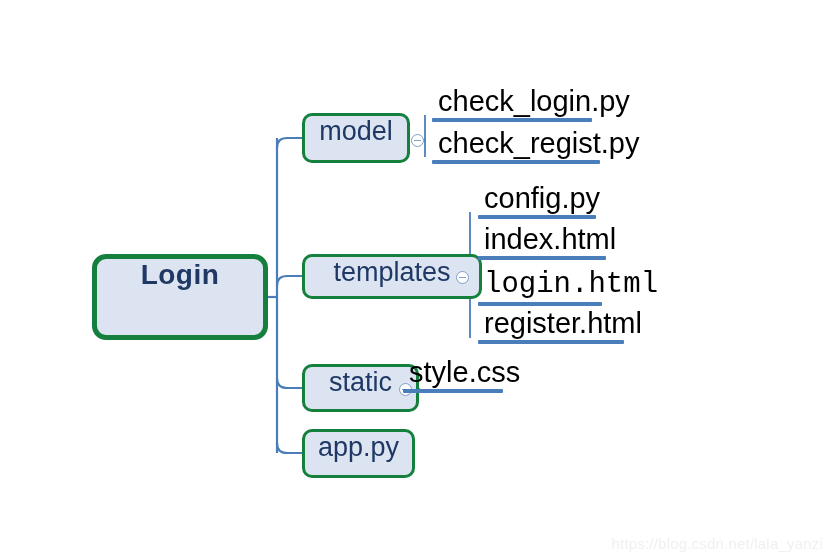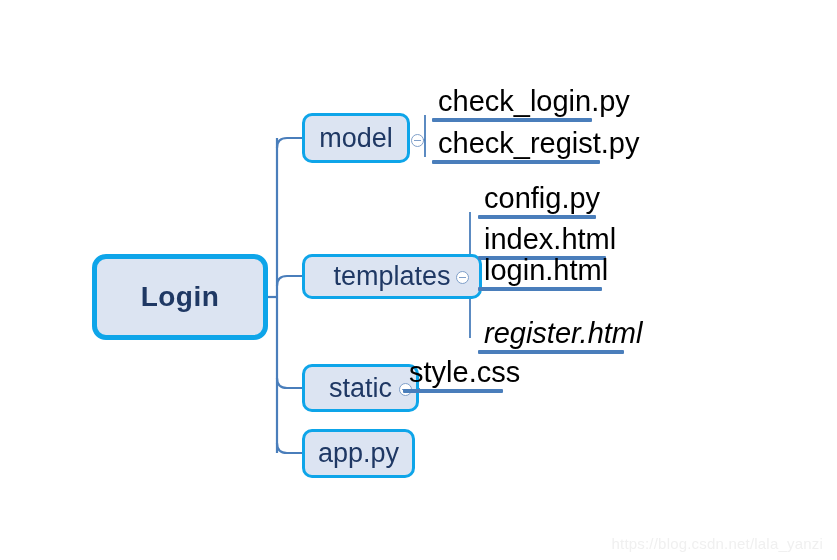--- a/index.html
+++ b/index.html
@@ -22,24 +22,24 @@
     left: 0;
     top: 0;
     width: 837px;
     height: 560px;
     pointer-events: none;
   }
   .node {
     position: absolute;
     box-sizing: border-box;
     background: #dce4f2;
-    border: 3px solid #0ea5e9;
+    border: 3px solid #15803d;
     border-radius: 10px;
     display: flex;
-    align-items: center;
+    align-items: flex-start;
     justify-content: center;
     color: #1f3864;
     font-family: "Liberation Sans", sans-serif;
     white-space: nowrap;
   }
   .node.root {
     border-width: 5px;
     border-radius: 14px;
     font-weight: bold;
     font-size: 28px;
@@ -153,26 +153,26 @@
   <div class="leaf" style="left:478px; top:183px; width:118px;">
     <span class="leaf-text">config.py</span>
     <span class="leaf-rule"></span>
   </div>
 
   <div class="leaf" style="left:478px; top:224px; width:128px;">
     <span class="leaf-text">index.html</span>
     <span class="leaf-rule"></span>
   </div>
 
-  <div class="leaf" style="left:478px; top:255px; width:124px;">
+  <div class="leaf" style="left:478px; top:270px; width:124px;font-family:Liberation Mono, monospace;">
     <span class="leaf-text">login.html</span>
     <span class="leaf-rule"></span>
   </div>
 
-  <div class="leaf" style="left:478px; top:318px; width:146px;font-style:italic;">
+  <div class="leaf" style="left:478px; top:308px; width:146px;">
     <span class="leaf-text">register.html</span>
     <span class="leaf-rule"></span>
   </div>
 
   <div class="node branch" style="left:302px; top:364px; width:117px; height:48px;">
     <span>static</span>
   </div>
   <div class="toggle" style="left:399px; top:383px;"></div>
 
   <div class="leaf" style="left:403px; top:357px; width:100px;">

